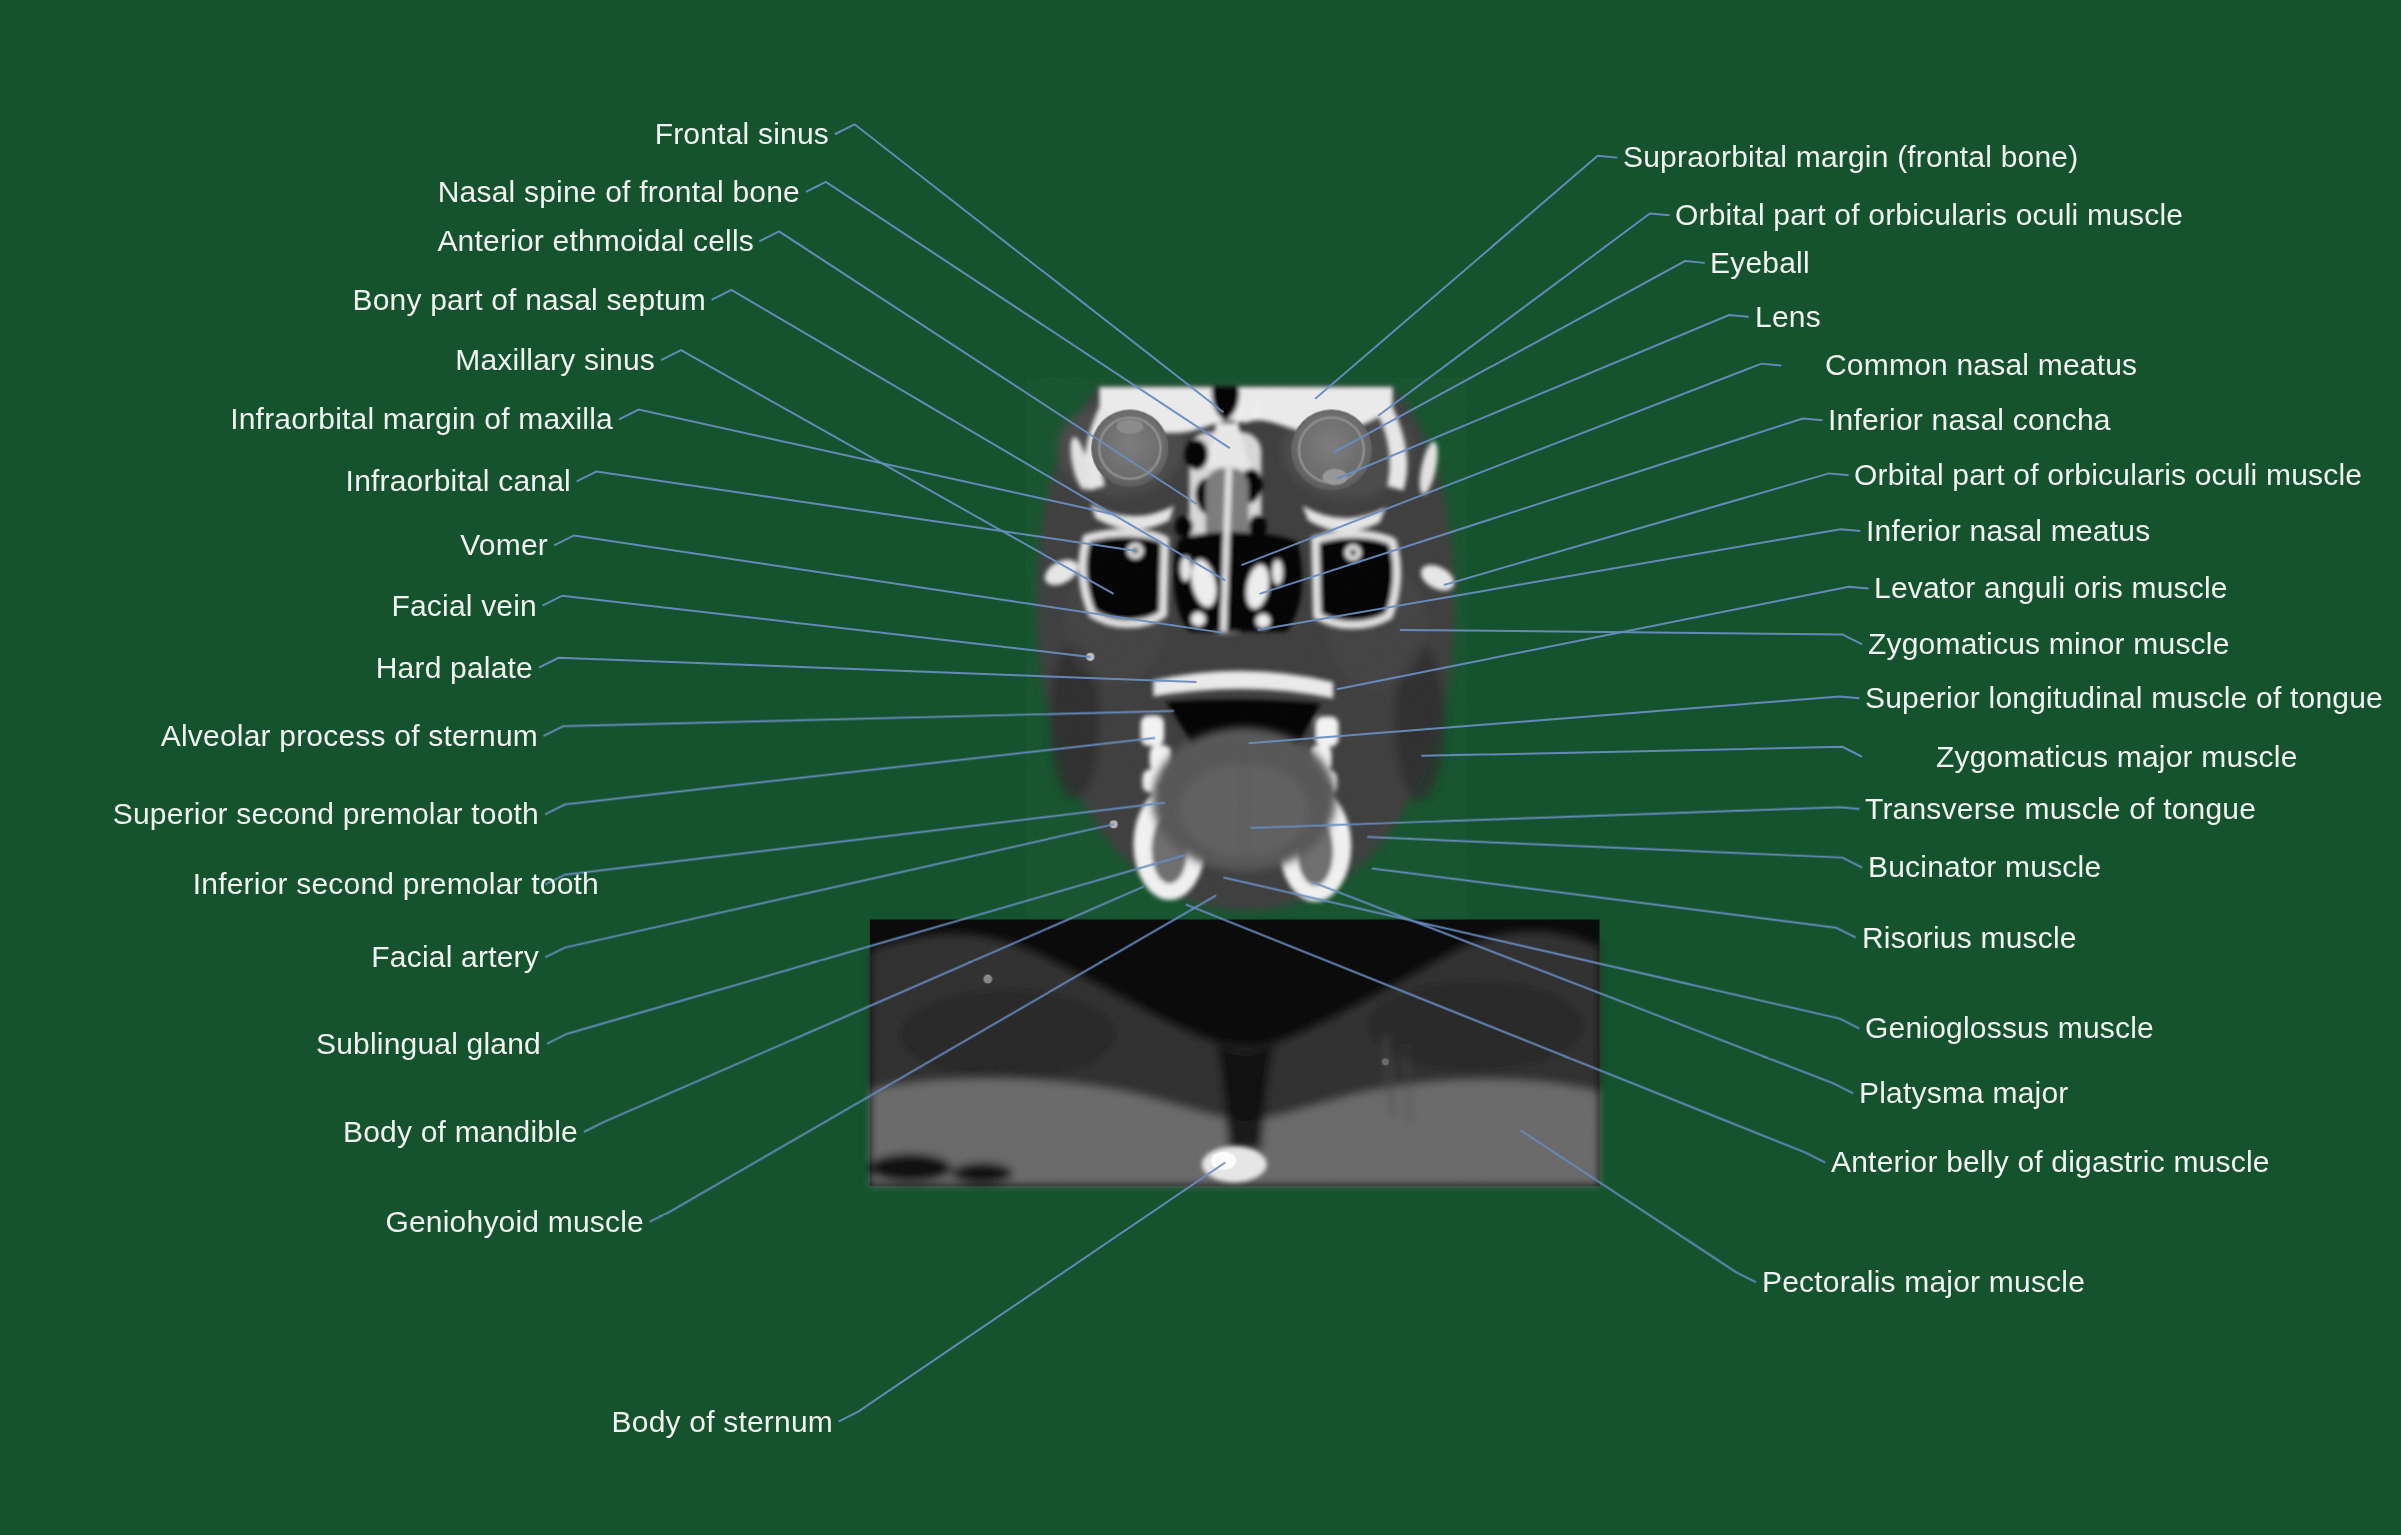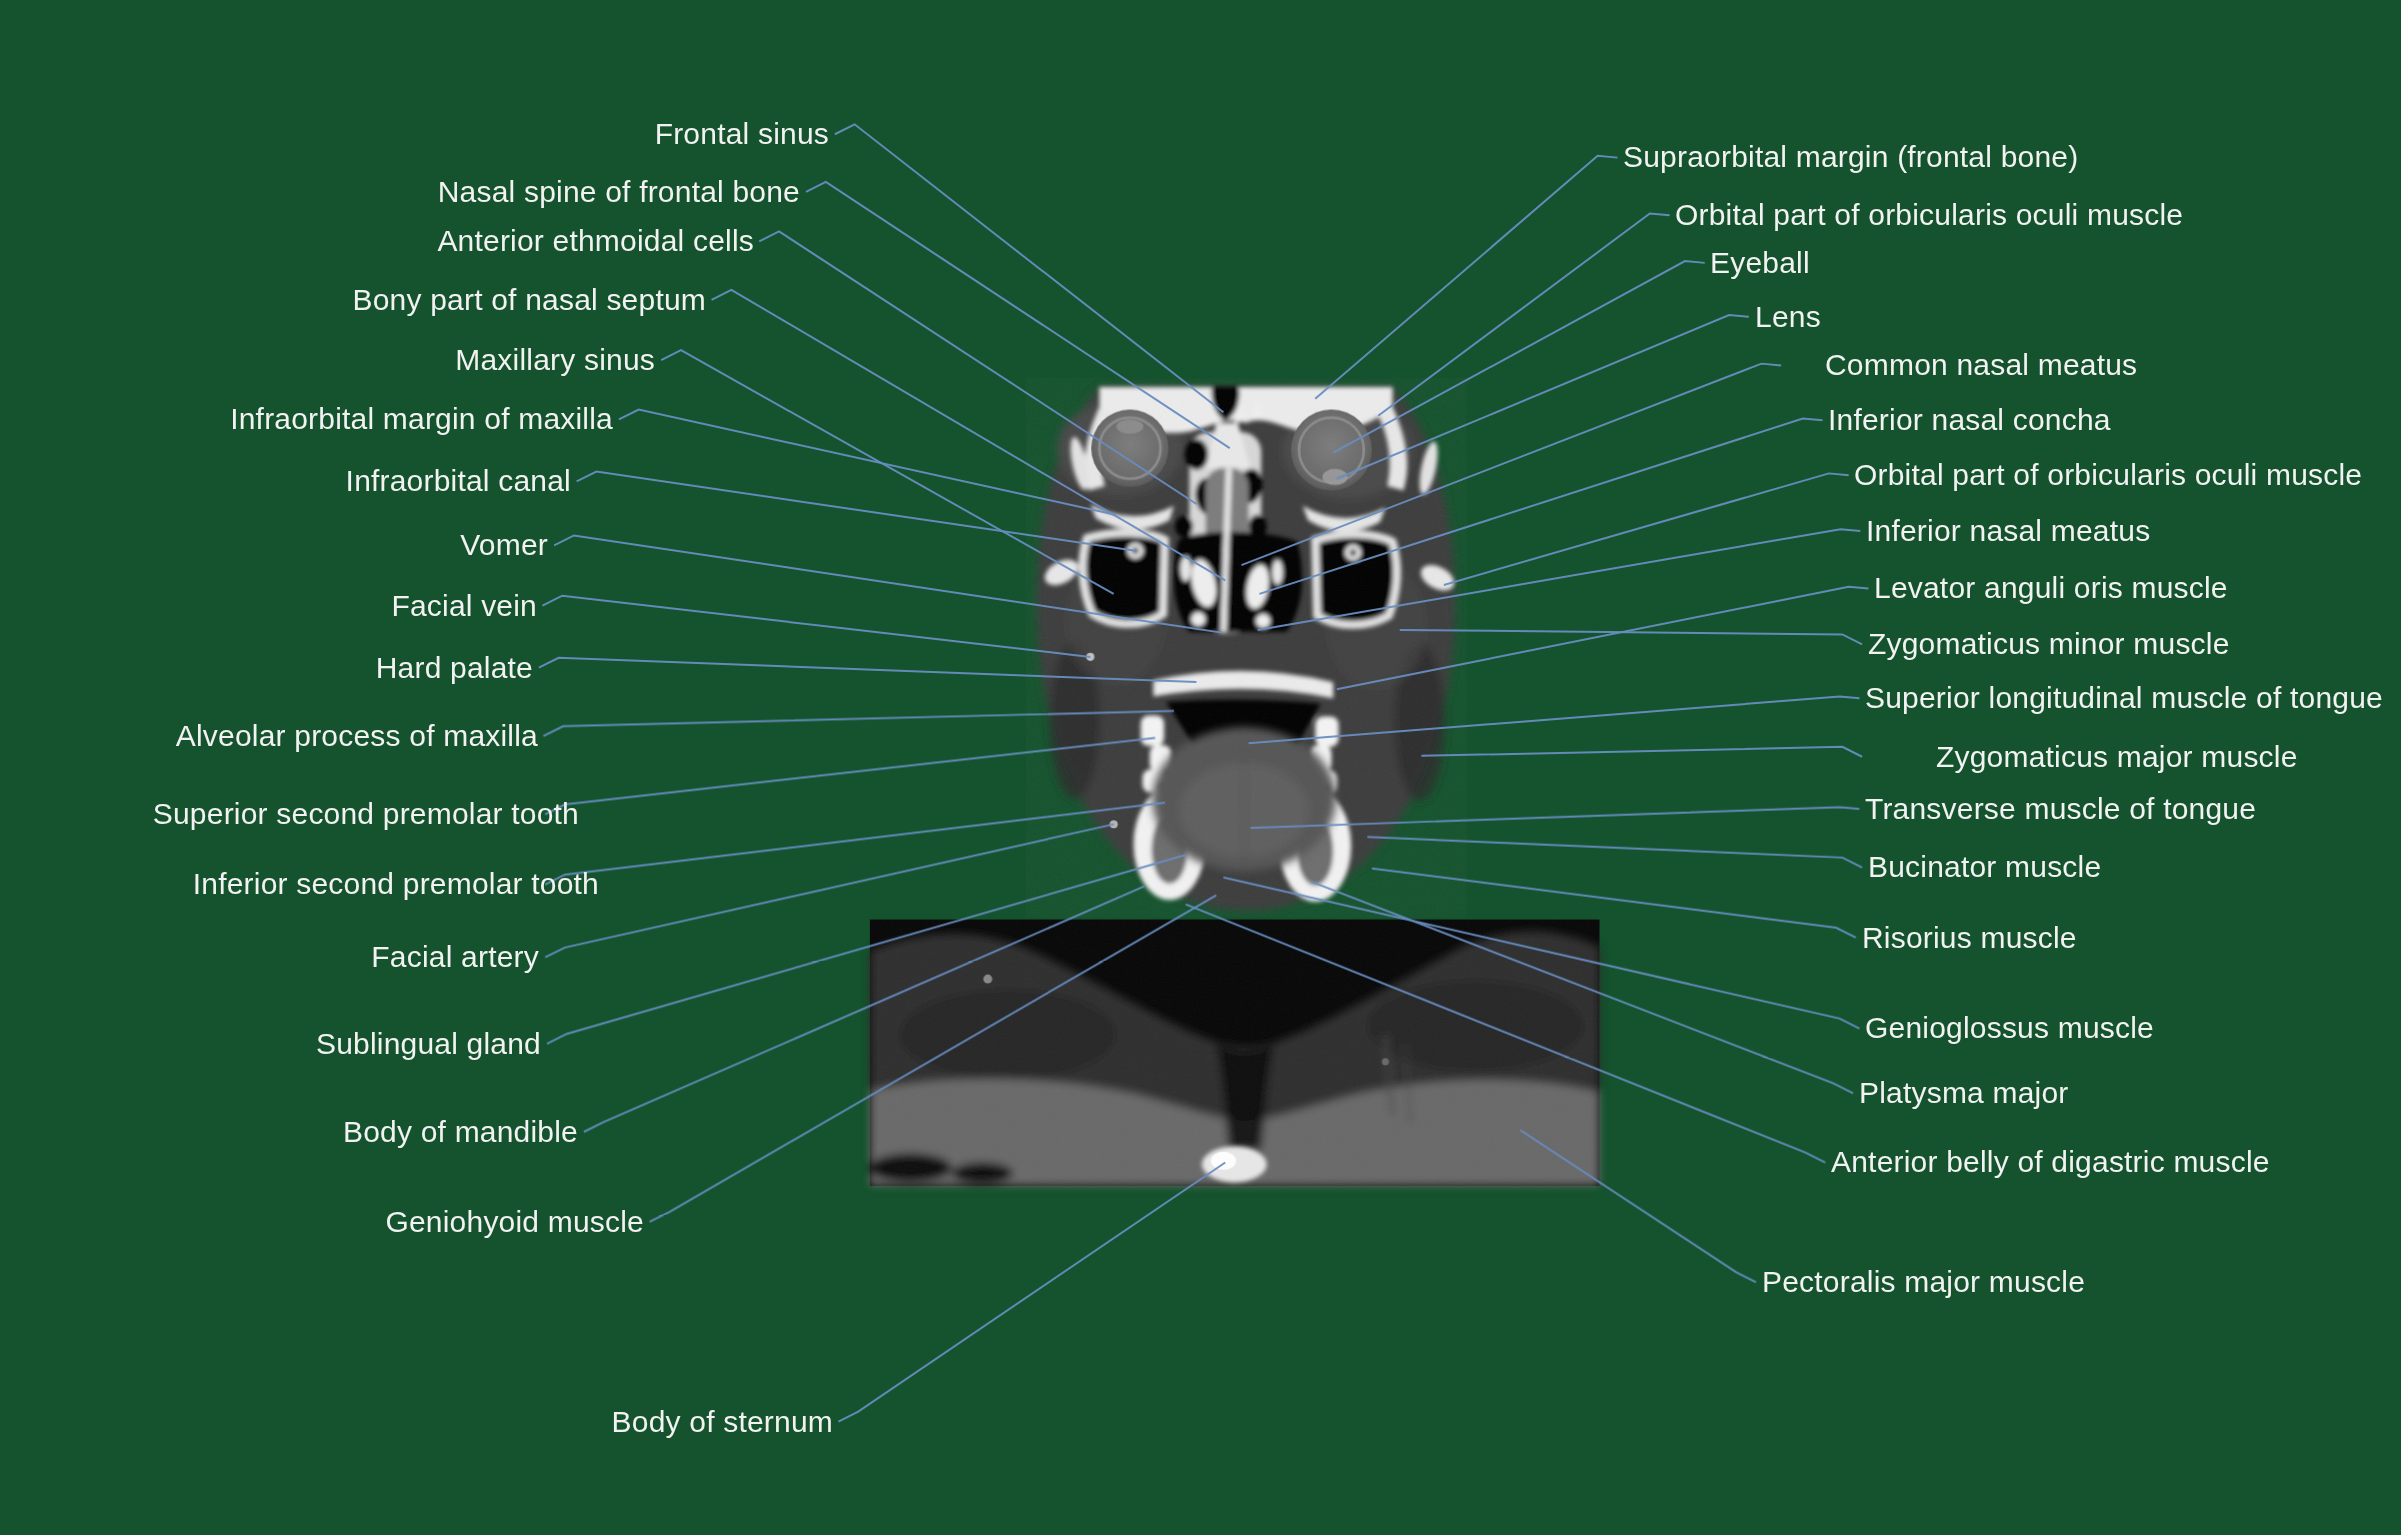--- a/index.html
+++ b/index.html
@@ -213,22 +213,22 @@
       <div class="lbl left" style="top: 134px; right: 1572px;">Frontal sinus</div>
       <div class="lbl left" style="top: 192px; right: 1601px;">Nasal spine of frontal bone</div>
       <div class="lbl left" style="top: 241px; right: 1647px;">Anterior ethmoidal cells</div>
       <div class="lbl left" style="top: 300px; right: 1695px;">Bony part of nasal septum</div>
       <div class="lbl left" style="top: 360px; right: 1746px;">Maxillary sinus</div>
       <div class="lbl left" style="top: 419px; right: 1788px;">Infraorbital margin of maxilla</div>
       <div class="lbl left" style="top: 481px; right: 1830px;">Infraorbital canal</div>
       <div class="lbl left" style="top: 545px; right: 1853px;">Vomer</div>
       <div class="lbl left" style="top: 606px; right: 1864px;">Facial vein</div>
       <div class="lbl left" style="top: 668px; right: 1868px;">Hard palate</div>
-      <div class="lbl left" style="top: 736px; right: 1863px;">Alveolar process of maxilla</div>
-      <div class="lbl left" style="top: 814px; right: 1822px; margin-left: 44px;">Superior second premolar tooth</div>
+      <div class="lbl left" style="top: 736px; right: 1863px;">Alveolar process of sternum</div>
+      <div class="lbl left" style="top: 814px; right: 1862px; margin-left: 44px;">Superior second premolar tooth</div>
       <div class="lbl left" style="top: 884px; right: 1802px;">Inferior second premolar tooth</div>
       <div class="lbl left" style="top: 957px; right: 1862px;">Facial artery</div>
       <div class="lbl left" style="top: 1044px; right: 1860px;">Sublingual gland</div>
       <div class="lbl left" style="top: 1132px; right: 1823px;">Body of mandible</div>
       <div class="lbl left" style="top: 1222px; right: 1757px;">Geniohyoid muscle</div>
       <div class="lbl left" style="top: 1422px; right: 1568px;">Body of sternum</div>
       <div class="lbl right" style="top: 157px; left: 1623px;">Supraorbital margin (frontal bone)</div>
       <div class="lbl right" style="top: 215px; left: 1675px;">Orbital part of orbicularis oculi muscle</div>
       <div class="lbl right" style="top: 263px; left: 1710px;">Eyeball</div>
       <div class="lbl right" style="top: 317px; left: 1755px;">Lens</div>

